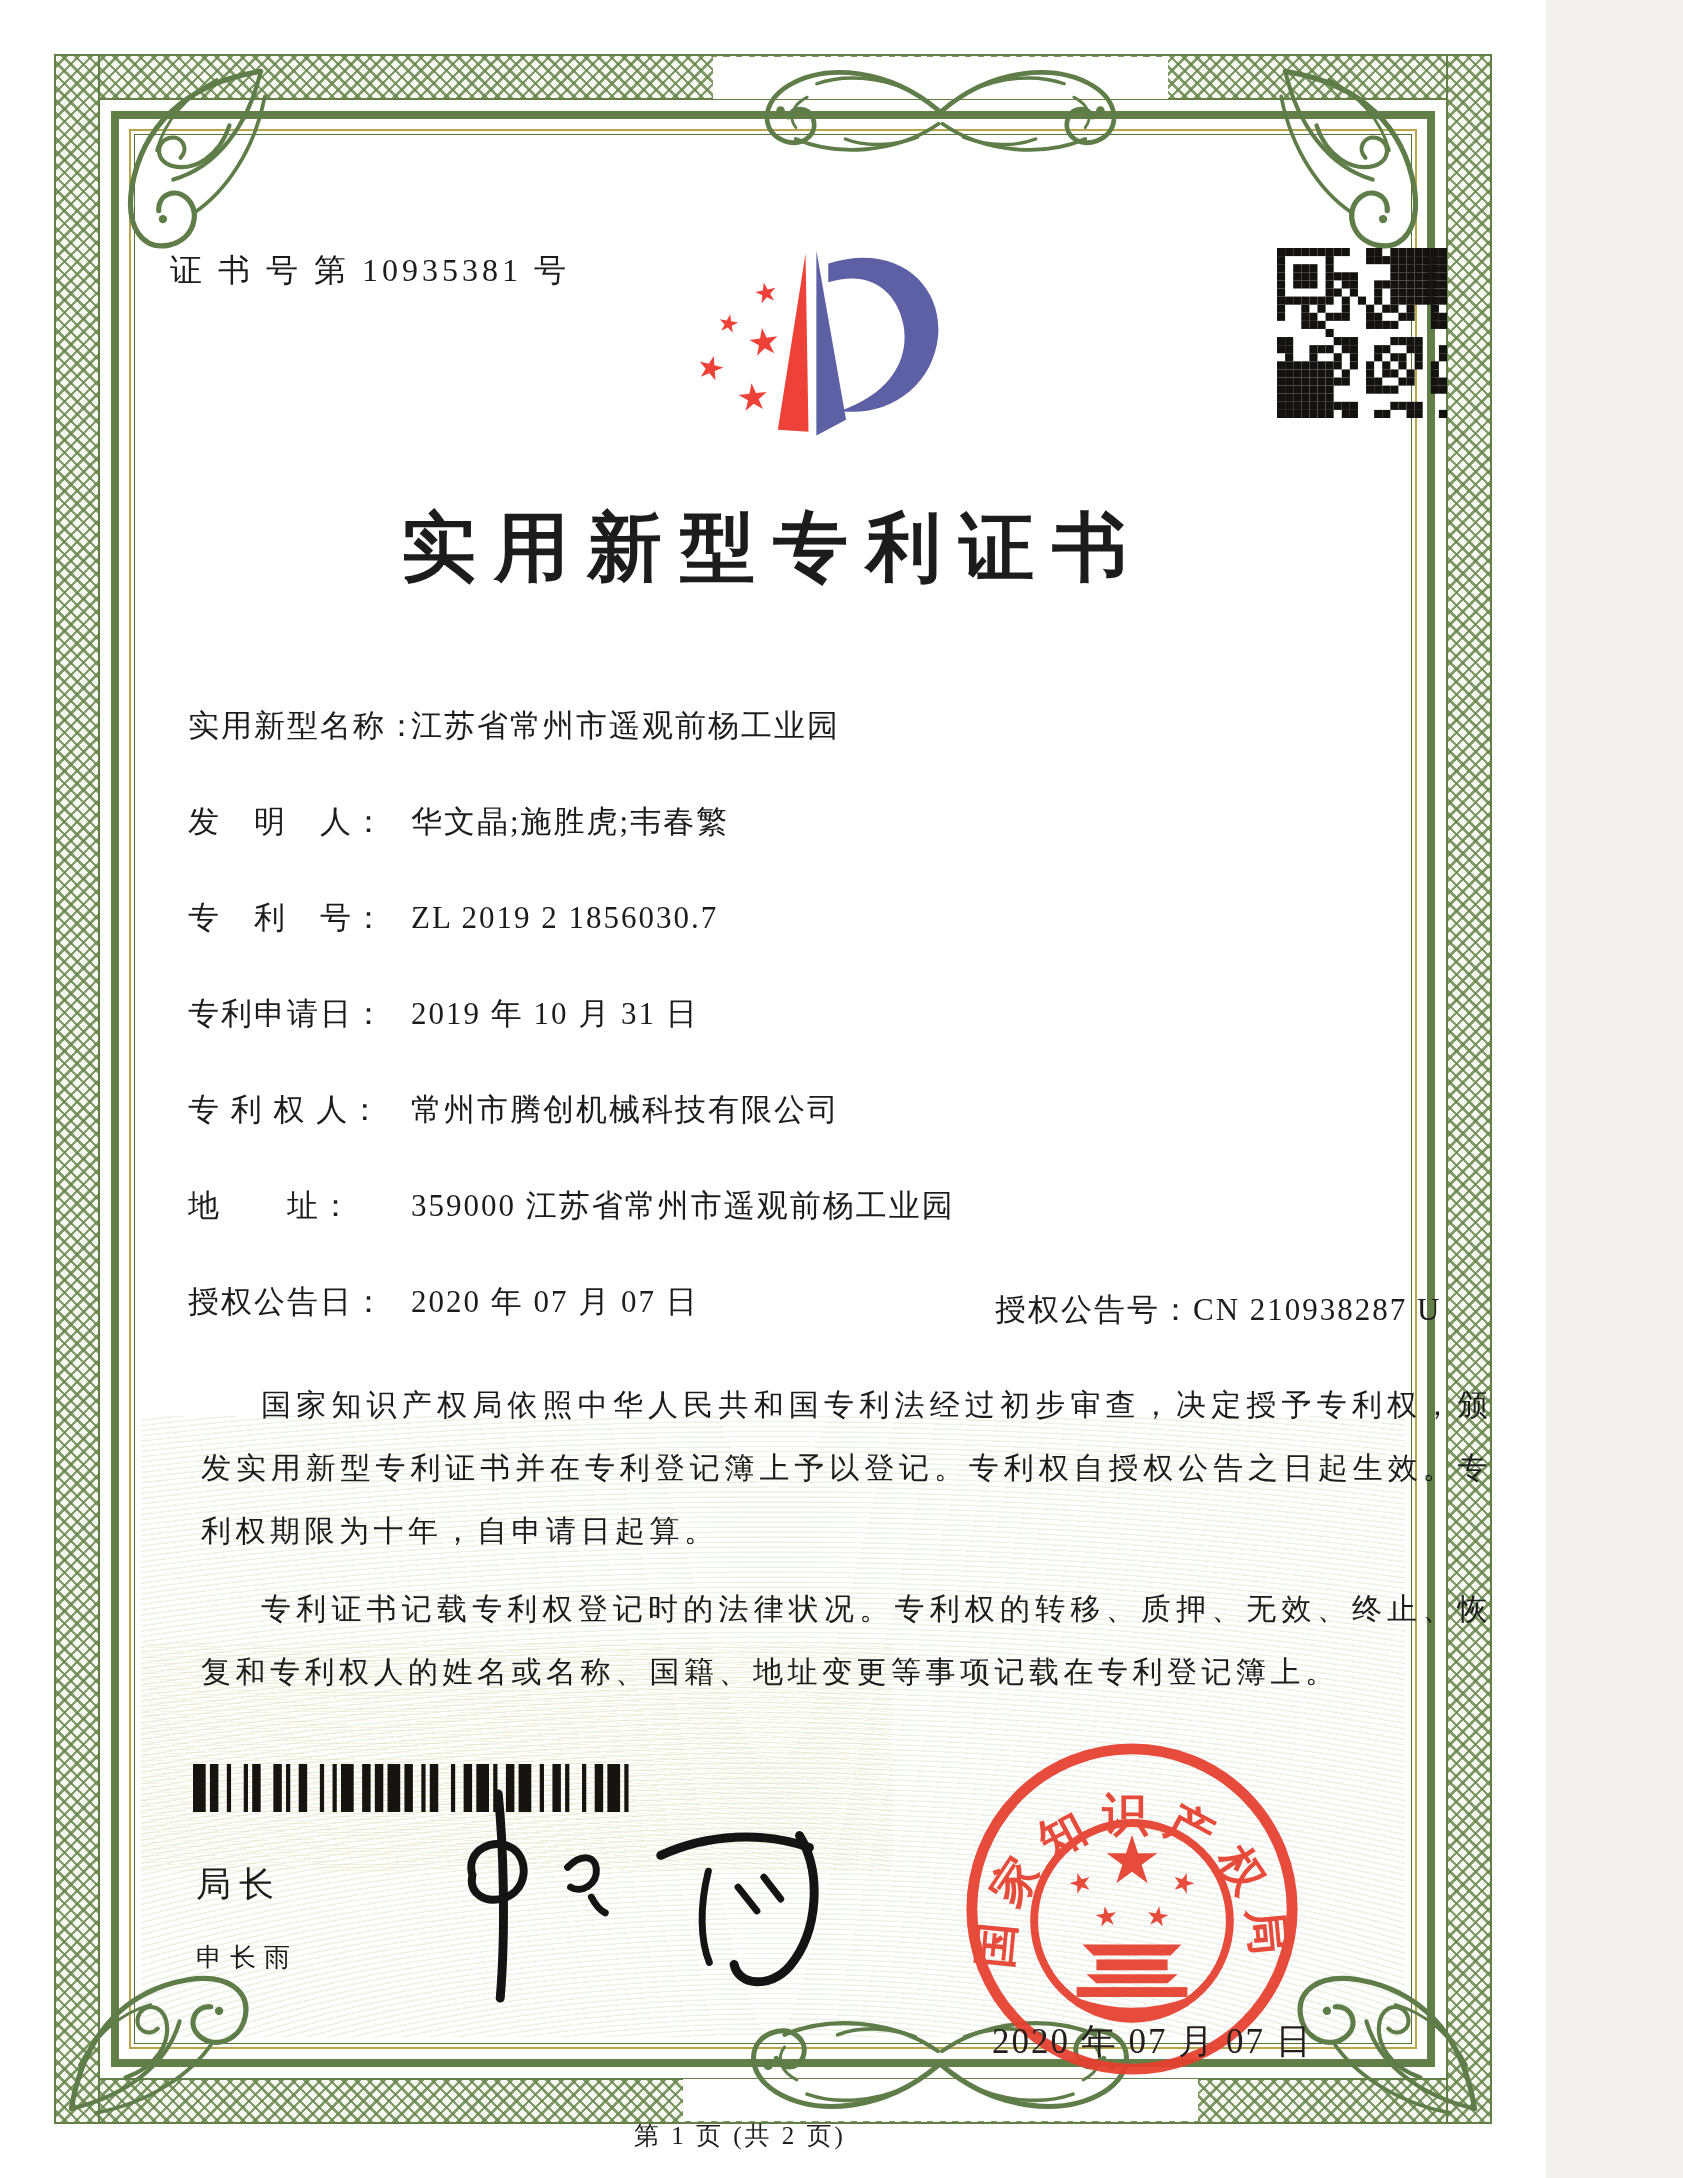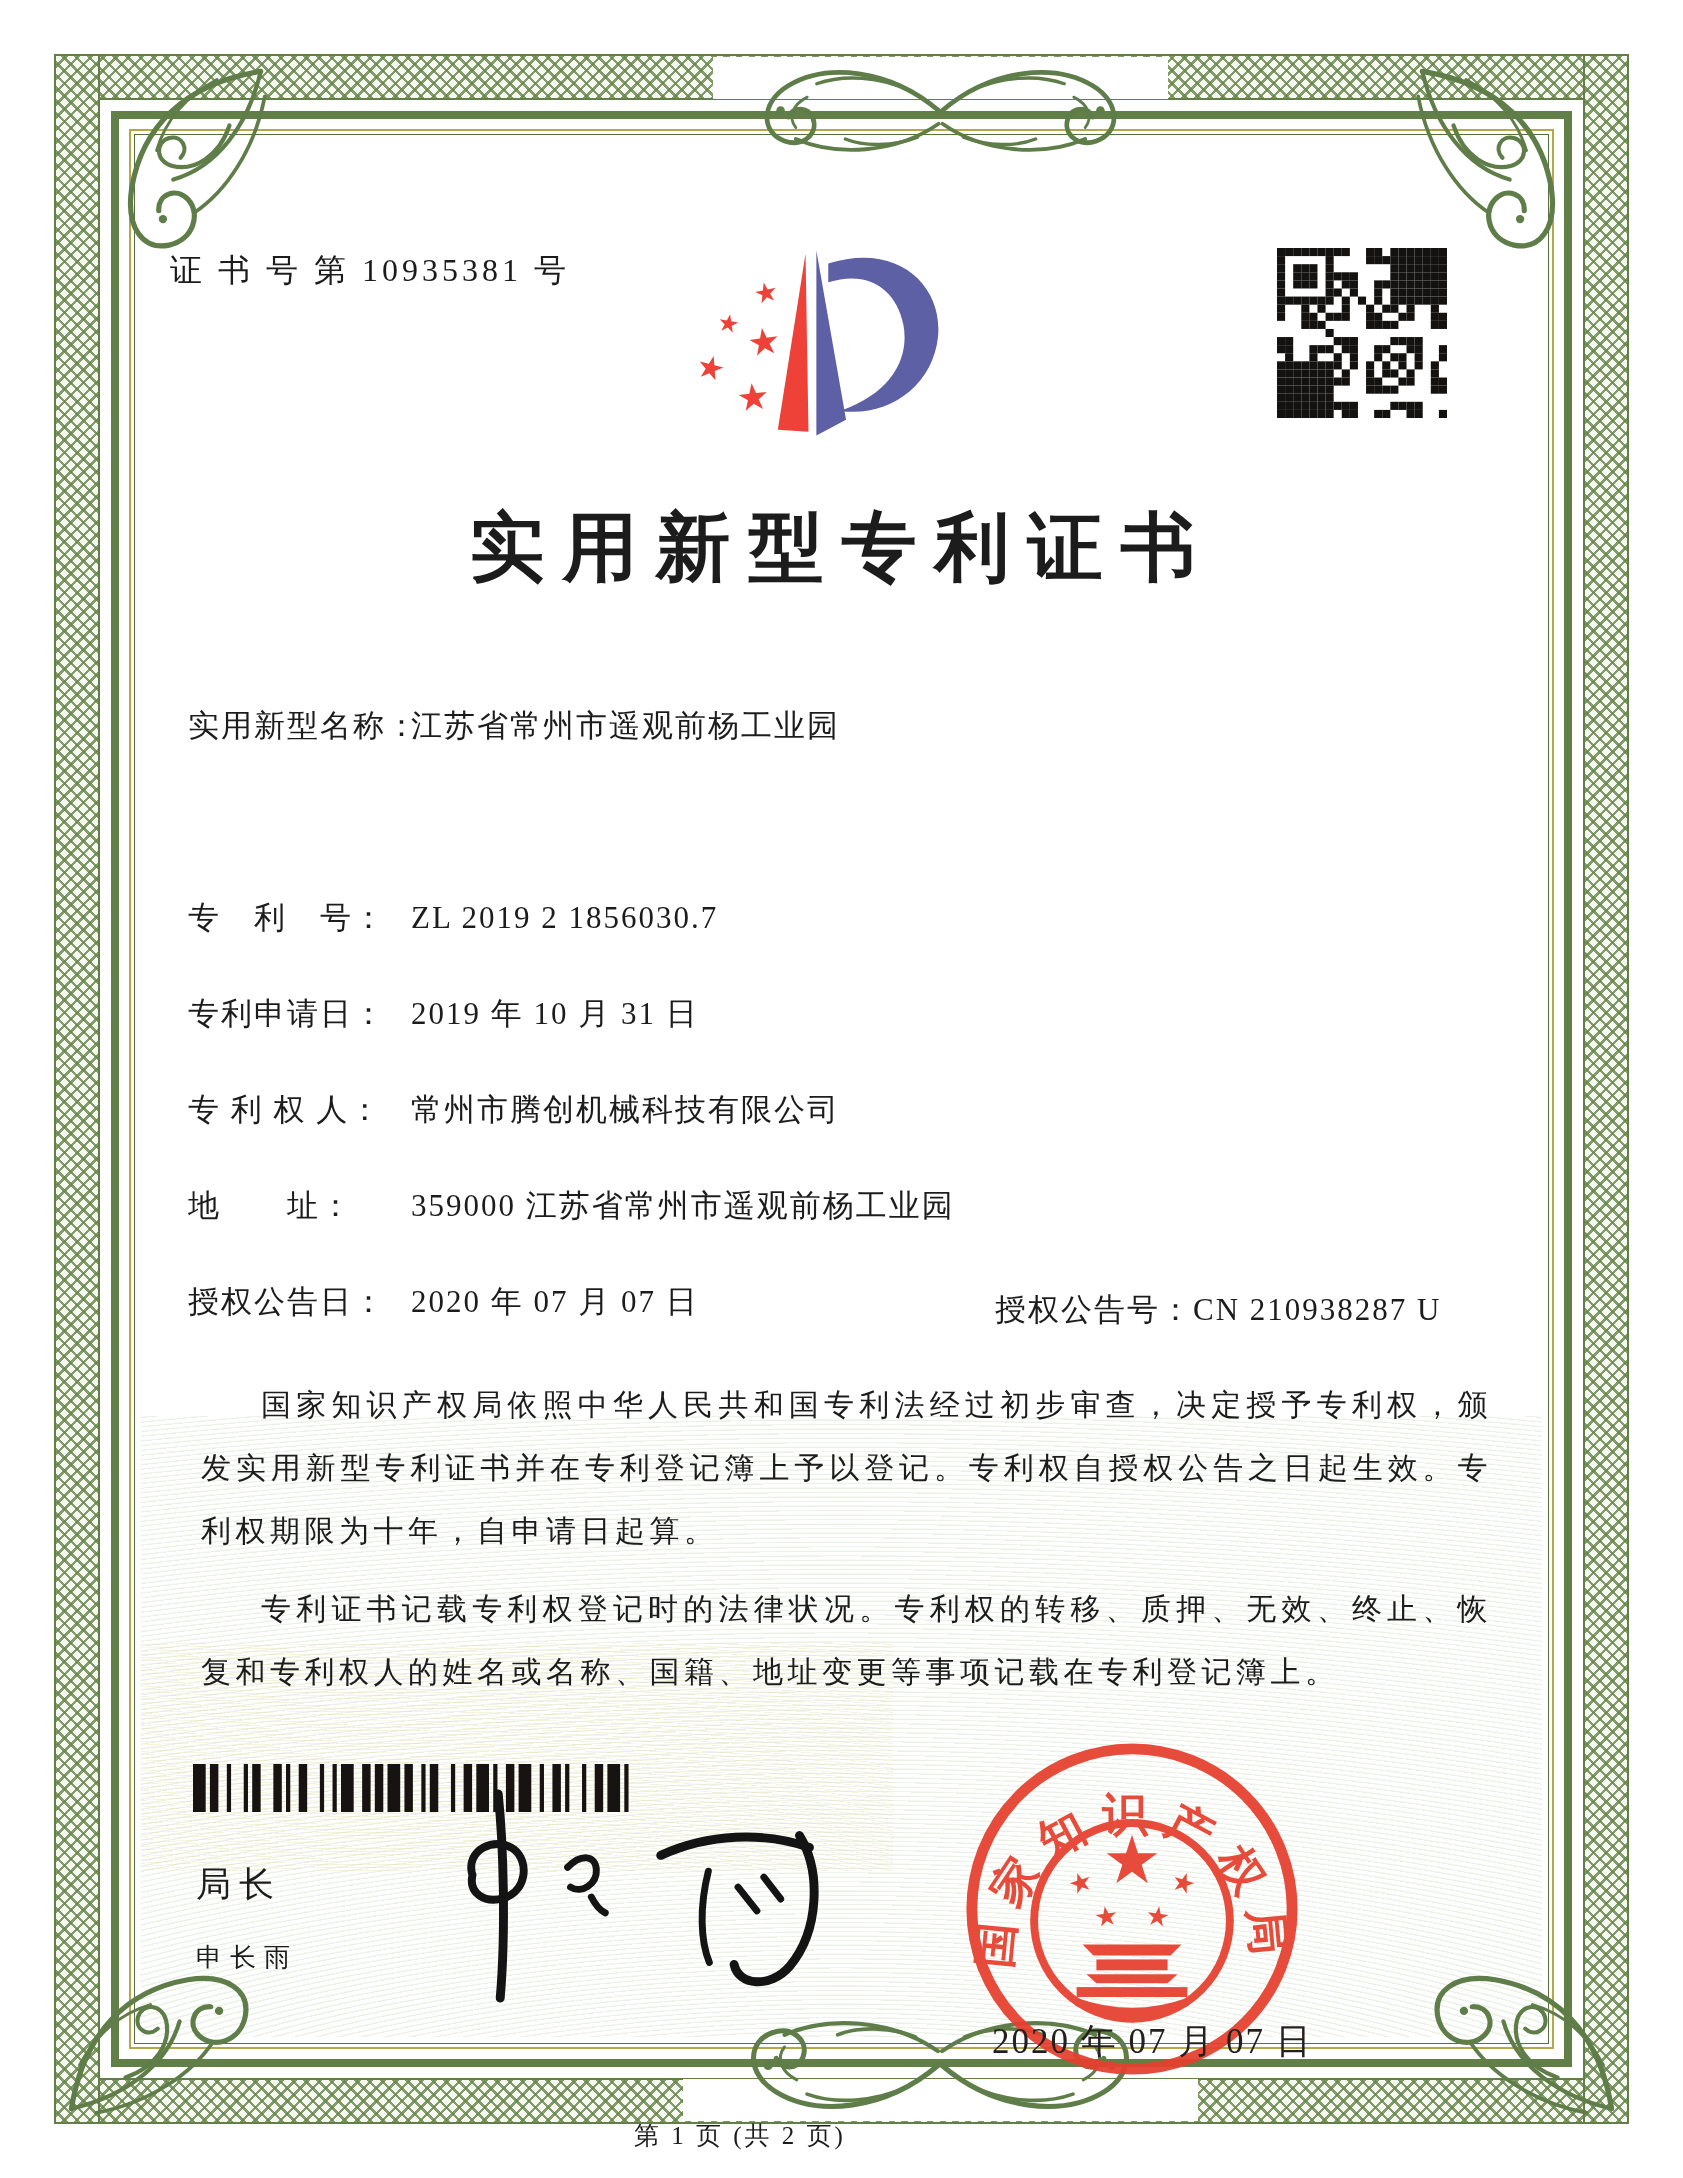--- a/index.html
+++ b/index.html
@@ -1,16 +1,16 @@
 <!DOCTYPE html>
 <html style="--border-green: #617f46; --border-gold: #b9a64b; --logo-red: #ee4137; --logo-blue: #5d60a5; --seal-red: #e6402e; --text-black: #1c1c1c;"><head>
 <meta charset="utf-8">
 <style>
   html,body{margin:0;padding:0;background:#f2f1ef;}
-  .page{position:relative;width:1683px;height:2178px;background:#ffffff;overflow:hidden;
+  .page{position:relative;width:1546px;height:2178px;background:#ffffff;overflow:hidden;
         font-family:"Liberation Serif","DejaVu Serif",serif;color:#1c1c1c;}
 
   
   .waves{position:absolute;left:141px;right:141px;top:1416px;bottom:141px;z-index:0;
     background:repeating-radial-gradient(140% 110% at 50% 140%,
       rgba(150,180,120,.22) 0 1.8px, rgba(255,255,255,0) 5px 13px);
     opacity:.85;}
   .waves-cream{position:absolute;left:141px;width:752px;top:1643px;height:228px;z-index:0;
     background:repeating-radial-gradient(160% 120% at 30% 160%,
       rgba(222,210,140,.28) 0 1.8px, rgba(255,255,255,0) 5px 14px);}
@@ -401,20 +401,23 @@
         <rect x="128" y="160" width="8" height="8" fill="#141210"></rect>
         <rect x="136" y="160" width="8" height="8" fill="#141210"></rect>
         <rect x="160" y="160" width="8" height="8" fill="#141210"></rect>
       </svg>
 
     <div class="title">实用新型专利证书</div>
 
     <div class="field-row" style="top:705px">
       <span class="f-label">实用新型名称：</span><span class="f-value">江苏省常州市遥观前杨工业园</span>
     </div>
+    <div class="field-row" style="top:801px">
+      <span class="f-label">发　明　人：</span><span class="f-value">华文晶;施胜虎;韦春繁</span>
+    </div>
     <div class="field-row" style="top:897px">
       <span class="f-label">专　利　号：</span><span class="f-value">ZL 2019 2 1856030.7</span>
     </div>
     <div class="field-row" style="top:993px">
       <span class="f-label">专利申请日：</span><span class="f-value">2019 年 10 月 31 日</span>
     </div>
     <div class="field-row" style="top:1089px">
       <span class="f-label">专 利 权 人：</span><span class="f-value">常州市腾创机械科技有限公司</span>
     </div>
     <div class="field-row" style="top:1185px">

